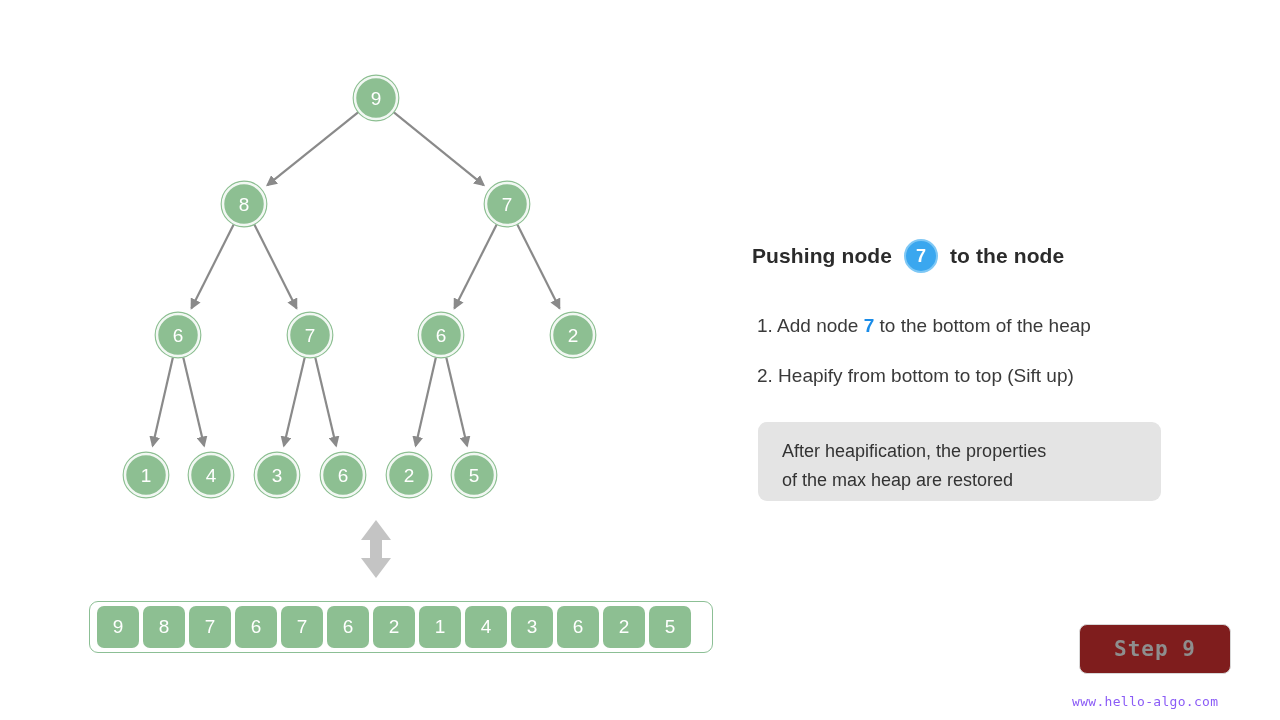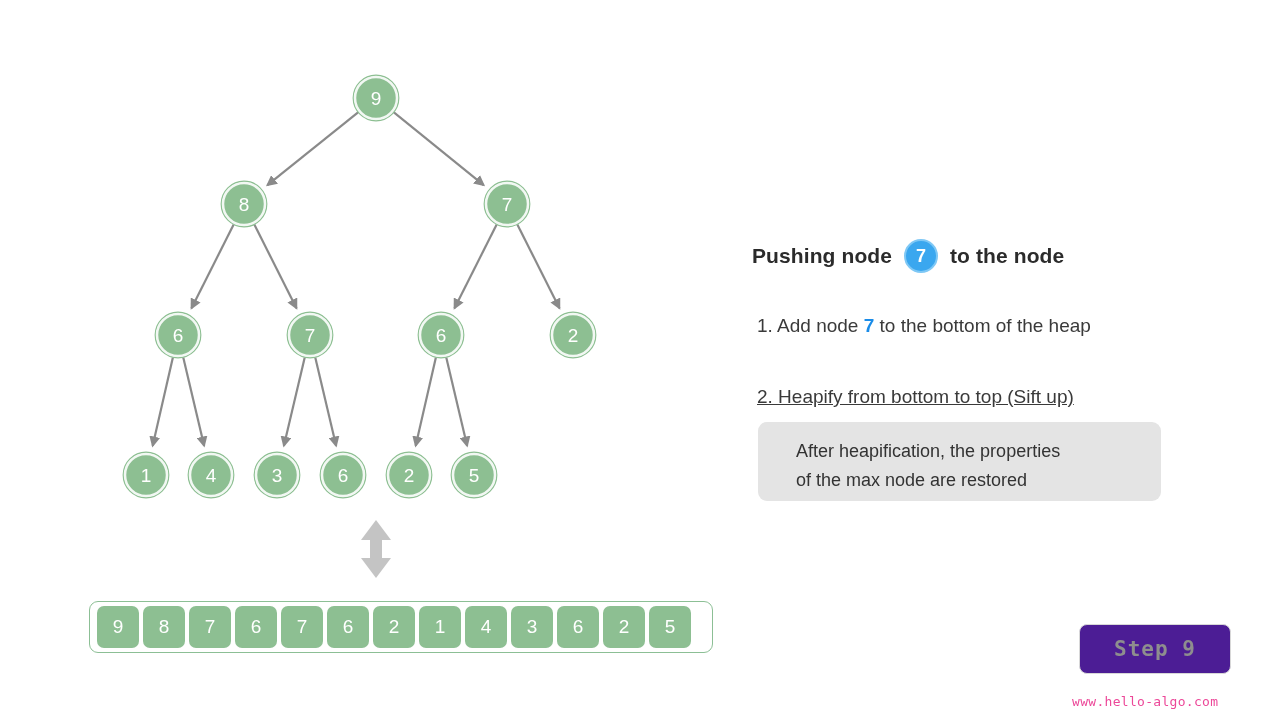--- a/index.html
+++ b/index.html
@@ -97,68 +97,68 @@
   }
 
   .step-line {
     position: absolute;
     left: 5px;
     font-size: 19px;
     color: #3a3a3a;
     white-space: nowrap;
   }
   #step-line-1 { top: 293px; text-align: right; }
-  #step-line-2 { top: 364px; text-decoration: underline; }
+  #step-line-2 { top: 343px; }
   .hl-blue {
     color: #1a8ce8;
     font-weight: bold;
   }
 
   #callout {
     position: absolute;
     left: 6px;
     top: 400px;
     width: 403px;
     height: 79px;
     background: #e4e4e4;
     border-radius: 9px;
     box-sizing: border-box;
-    padding: 15px 38px;
+    padding: 15px 24px;
     font-size: 18px;
     line-height: 29px;
     color: #333333;
   }
 
   #step-badge {
     position: absolute;
     left: 327px;
     top: 602px;
     width: 152px;
     height: 50px;
     box-sizing: border-box;
-    background: #4c1d95;
+    background: #7f1d1d;
     border: 1px solid #d8d8d8;
     border-radius: 8px;
     display: flex;
     align-items: center;
     justify-content: center;
     font-family: "DejaVu Sans Mono", monospace;
     font-weight: bold;
     font-size: 21px;
     color: #8e8e8e;
     letter-spacing: 1px;
   }
 
   #watermark {
     position: absolute;
     left: 320px;
     top: 672px;
     font-family: "DejaVu Sans Mono", monospace;
     font-size: 13px;
-    color: #ec4899;
+    color: #8b5cf6;
     letter-spacing: 0.3px;
   }
 </style>
 </head>
 <body>
 
 <div id="diagram-panel">
 
   <svg id="tree-svg" width="740" height="600">
     <defs>
@@ -279,19 +279,19 @@
   </div>
 
   <div class="step-line" id="step-line-1">
     <span>1. Add node </span><span class="hl-blue">7</span><span> to the bottom of the heap</span>
   </div>
 
   <div class="step-line" id="step-line-2">2. Heapify from bottom to top (Sift up)</div>
 
   <div id="callout">
     <div>After heapification, the properties</div>
-    <div>of the max node are restored</div>
+    <div>of the max heap are restored</div>
   </div>
 
   <div id="step-badge">Step 9</div>
 
   <div id="watermark">www.hello-algo.com</div>
 </div>
 
 </body></html>

